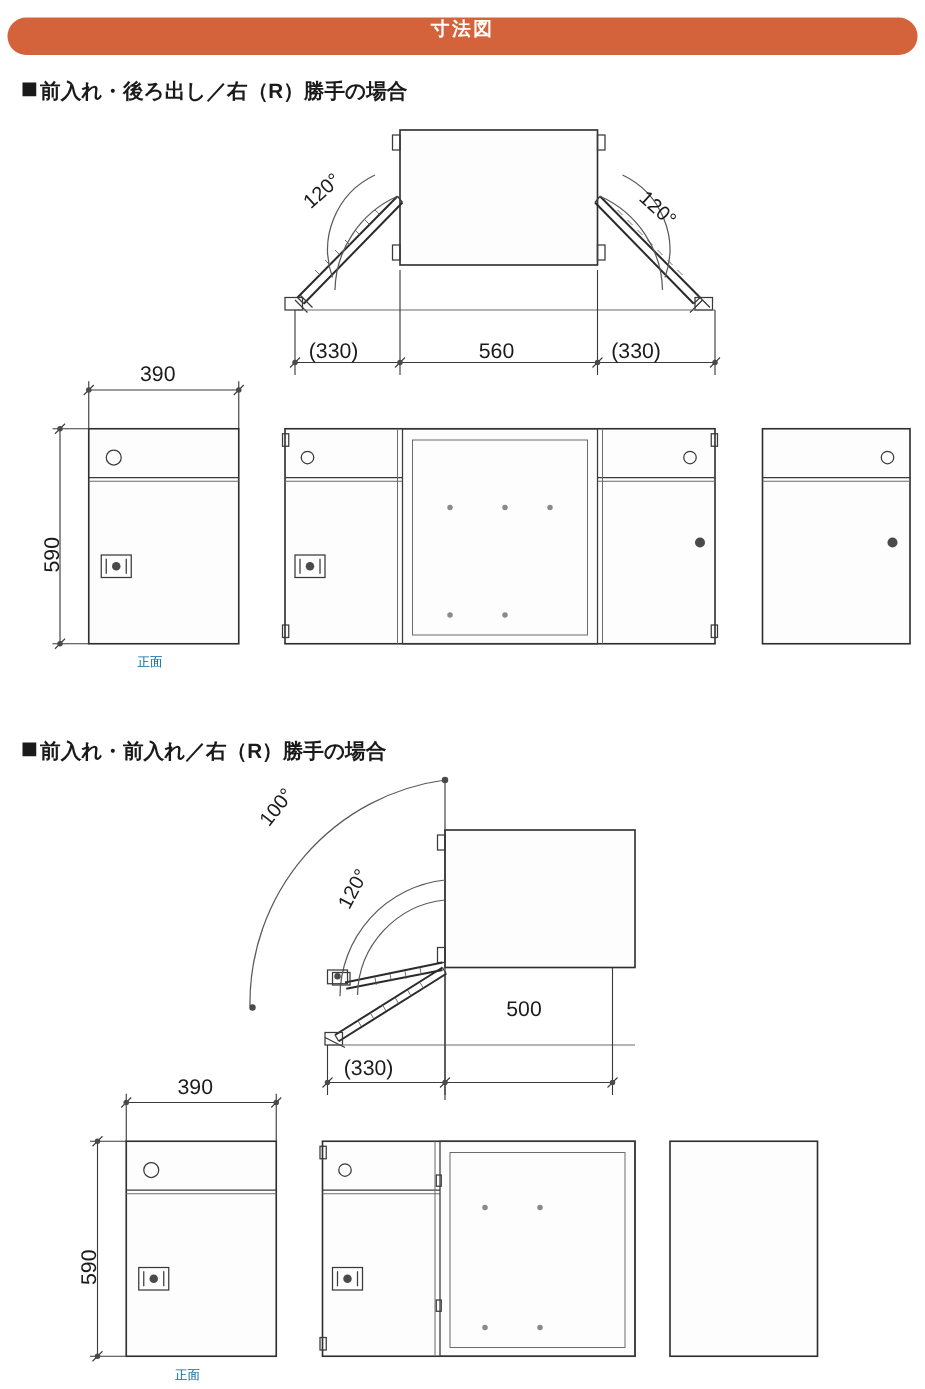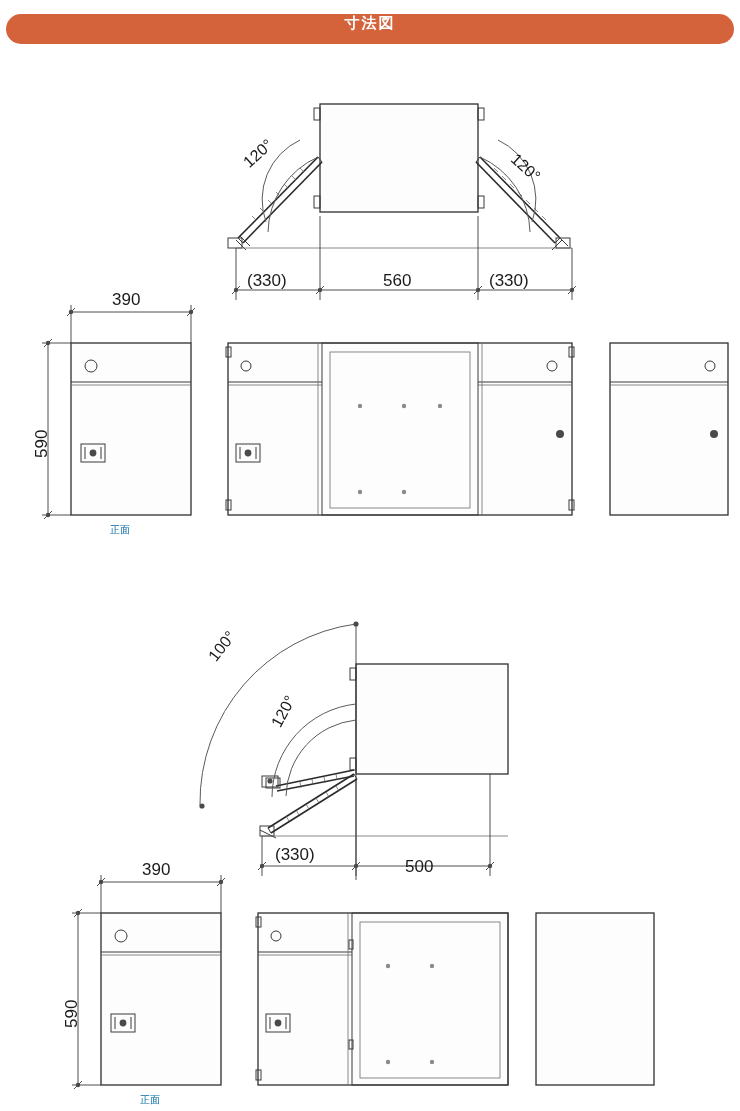--- a/index.html
+++ b/index.html
@@ -105,20 +105,23 @@
 </style>
 </head>
 <body>
 
 <div class="page">
 
   <div class="banner">
     <span class="banner-title">寸法図</span>
   </div>
 
+  <div class="section-heading" style="left:18px; top:62px;">
+    <span class="sq"></span><span>前入れ・後ろ出し／右（R）勝手の場合</span>
+  </div>
 
   <svg width="740" height="1111">
 
     <rect class="panel-fill" x="320" y="104" width="158" height="108"></rect>
 
     <rect class="ln" x="478" y="108" width="6" height="12" fill="#ffffff"></rect>
     <rect class="ln" x="478" y="196" width="6" height="12" fill="#ffffff"></rect>
     <rect class="ln" x="314" y="108" width="6" height="12" fill="#ffffff"></rect>
     <rect class="ln" x="314" y="196" width="6" height="12" fill="#ffffff"></rect>
 
@@ -257,20 +260,23 @@
     <line class="ln" x1="610" y1="382" x2="728" y2="382"></line>
     <line class="ln-thin" x1="610" y1="385" x2="728" y2="385"></line>
     <circle class="ln" cx="710" cy="366" r="5" fill="#ffffff"></circle>
     <circle class="dot" cx="714" cy="434" r="4"></circle>
   </svg>
 
   <div class="dim-text" style="left:112px; top:290px;">390</div>
   <div class="vert-text" style="left:32px; top:458px;">590</div>
   <div class="label-jp" style="left:110px; top:523px;">正面</div>
 
+  <div class="section-heading" style="left:18px; top:590px;">
+    <span class="sq"></span><span>前入れ・前入れ／右（R）勝手の場合</span>
+  </div>
 
   <svg width="740" height="1111">
 
     <rect class="panel-fill" x="356" y="664" width="152" height="110"></rect>
     <rect class="ln" x="350" y="668" width="6" height="12" fill="#ffffff"></rect>
     <rect class="ln" x="350" y="758" width="6" height="12" fill="#ffffff"></rect>
 
     <path class="ln-dim" d="M356,624 L356,880"></path>
 
     <path class="ln-th" d="M354,774 L268,828"></path>
@@ -323,21 +329,21 @@
     <circle class="dot" cx="356" cy="866" r="2.2"></circle>
     <circle class="dot" cx="490" cy="866" r="2.2"></circle>
     <circle class="dot" cx="356" cy="624" r="2.6"></circle>
     <circle class="dot" cx="202" cy="806" r="2.6"></circle>
   </svg>
 
   <div class="angle-text" style="left:205px; top:654px; transform:rotate(-52deg); transform-origin:left top;">100°</div>
   <div class="angle-text" style="left:268px; top:722px; transform:rotate(-62deg); transform-origin:left top;">120°</div>
 
   <div class="dim-text" style="left:275px; top:845px;">(330)</div>
-  <div class="dim-text" style="left:405px; top:857px;">500</div>
+  <div class="dim-text" style="left:405px; top:798px;">500</div>
 
   <svg width="740" height="1111">
 
     <rect class="panel-fill" x="101" y="913" width="120" height="172"></rect>
     <line class="ln" x1="101" y1="952" x2="221" y2="952"></line>
     <line class="ln-thin" x1="101" y1="955" x2="221" y2="955"></line>
     <circle class="ln" cx="121" cy="936" r="6" fill="#ffffff"></circle>
     <rect class="ln" x="111" y="1014" width="24" height="18" fill="#ffffff"></rect>
     <circle class="dot" cx="123" cy="1023" r="3.4"></circle>
     <line class="ln" x1="115" y1="1017" x2="115" y2="1029"></line>

